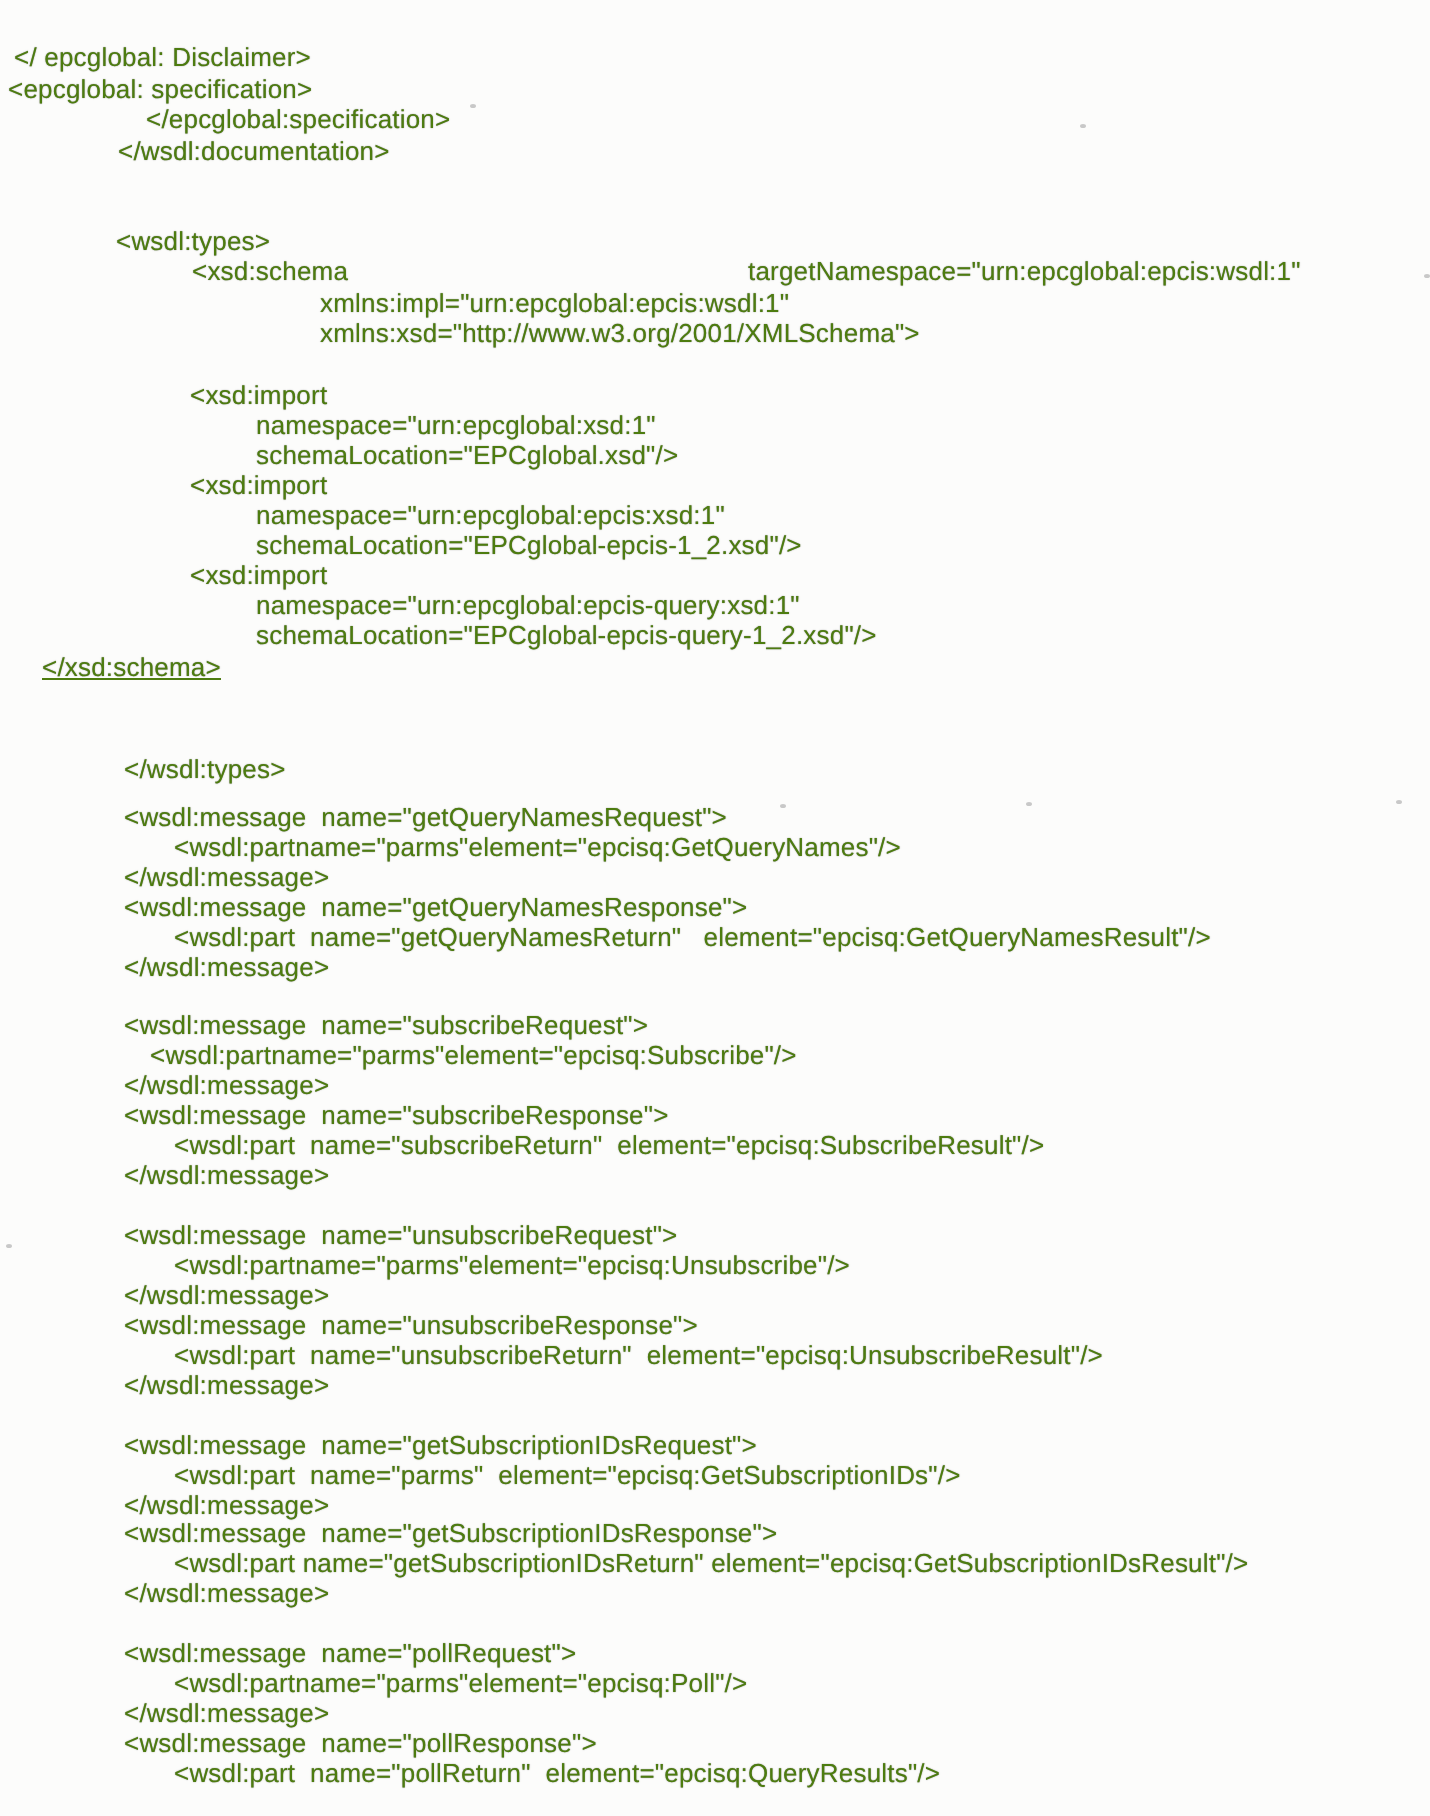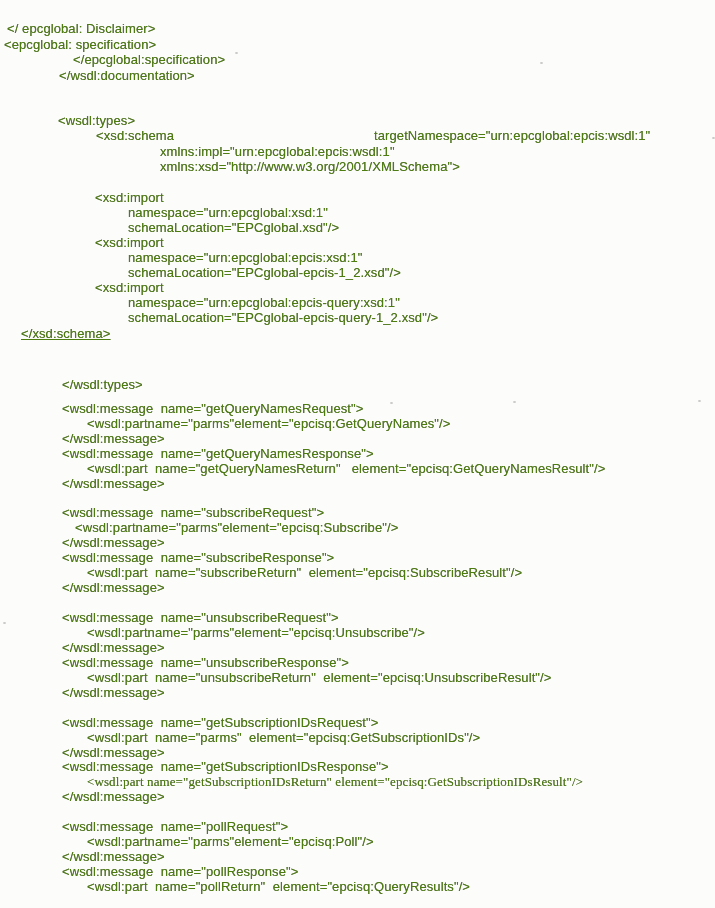--- a/index.html
+++ b/index.html
@@ -80,21 +80,21 @@
     <div class="seg" style="left: 62px; top: 610px;">&lt;wsdl:message  name="unsubscribeRequest"&gt;</div>
     <div class="seg" style="left: 87px; top: 625px;">&lt;wsdl:partname="parms"element="epcisq:Unsubscribe"/&gt;</div>
     <div class="seg" style="left: 62px; top: 640px;">&lt;/wsdl:message&gt;</div>
     <div class="seg" style="left: 62px; top: 655px;">&lt;wsdl:message  name="unsubscribeResponse"&gt;</div>
     <div class="seg" style="left: 87px; top: 670px;">&lt;wsdl:part  name="unsubscribeReturn"  element="epcisq:UnsubscribeResult"/&gt;</div>
     <div class="seg" style="left: 62px; top: 685px;">&lt;/wsdl:message&gt;</div>
     <div class="seg" style="left: 62px; top: 715px;">&lt;wsdl:message  name="getSubscriptionIDsRequest"&gt;</div>
     <div class="seg" style="left: 87px; top: 730px;">&lt;wsdl:part  name="parms"  element="epcisq:GetSubscriptionIDs"/&gt;</div>
     <div class="seg" style="left: 62px; top: 745px;">&lt;/wsdl:message&gt;</div>
     <div class="seg" style="left: 62px; top: 759px;">&lt;wsdl:message  name="getSubscriptionIDsResponse"&gt;</div>
-    <div class="seg" style="left: 87px; top: 774px; font-family: Liberation Serif, serif;">&lt;wsdl:part name="getSubscriptionIDsReturn" element="epcisq:GetSubscriptionIDsResult"/&gt;</div>
+    <div class="seg" style="left: 87px; top: 774px;">&lt;wsdl:part name="getSubscriptionIDsReturn" element="epcisq:GetSubscriptionIDsResult"/&gt;</div>
     <div class="seg" style="left: 62px; top: 789px;">&lt;/wsdl:message&gt;</div>
     <div class="seg" style="left: 62px; top: 819px;">&lt;wsdl:message  name="pollRequest"&gt;</div>
     <div class="seg" style="left: 87px; top: 834px;">&lt;wsdl:partname="parms"element="epcisq:Poll"/&gt;</div>
     <div class="seg" style="left: 62px; top: 849px;">&lt;/wsdl:message&gt;</div>
     <div class="seg" style="left: 62px; top: 864px;">&lt;wsdl:message  name="pollResponse"&gt;</div>
     <div class="seg" style="left: 87px; top: 879px;">&lt;wsdl:part  name="pollReturn"  element="epcisq:QueryResults"/&gt;</div>
     <div class="speck" style="left: 235px; top: 52px; background: rgb(138, 138, 138);"></div>
     <div class="speck" style="left: 540px; top: 62px; background: rgb(138, 138, 138);"></div>
     <div class="speck" style="left: 390px; top: 402px; background: rgb(138, 138, 138);"></div>
     <div class="speck" style="left: 513px; top: 401px; background: rgb(138, 138, 138);"></div>

